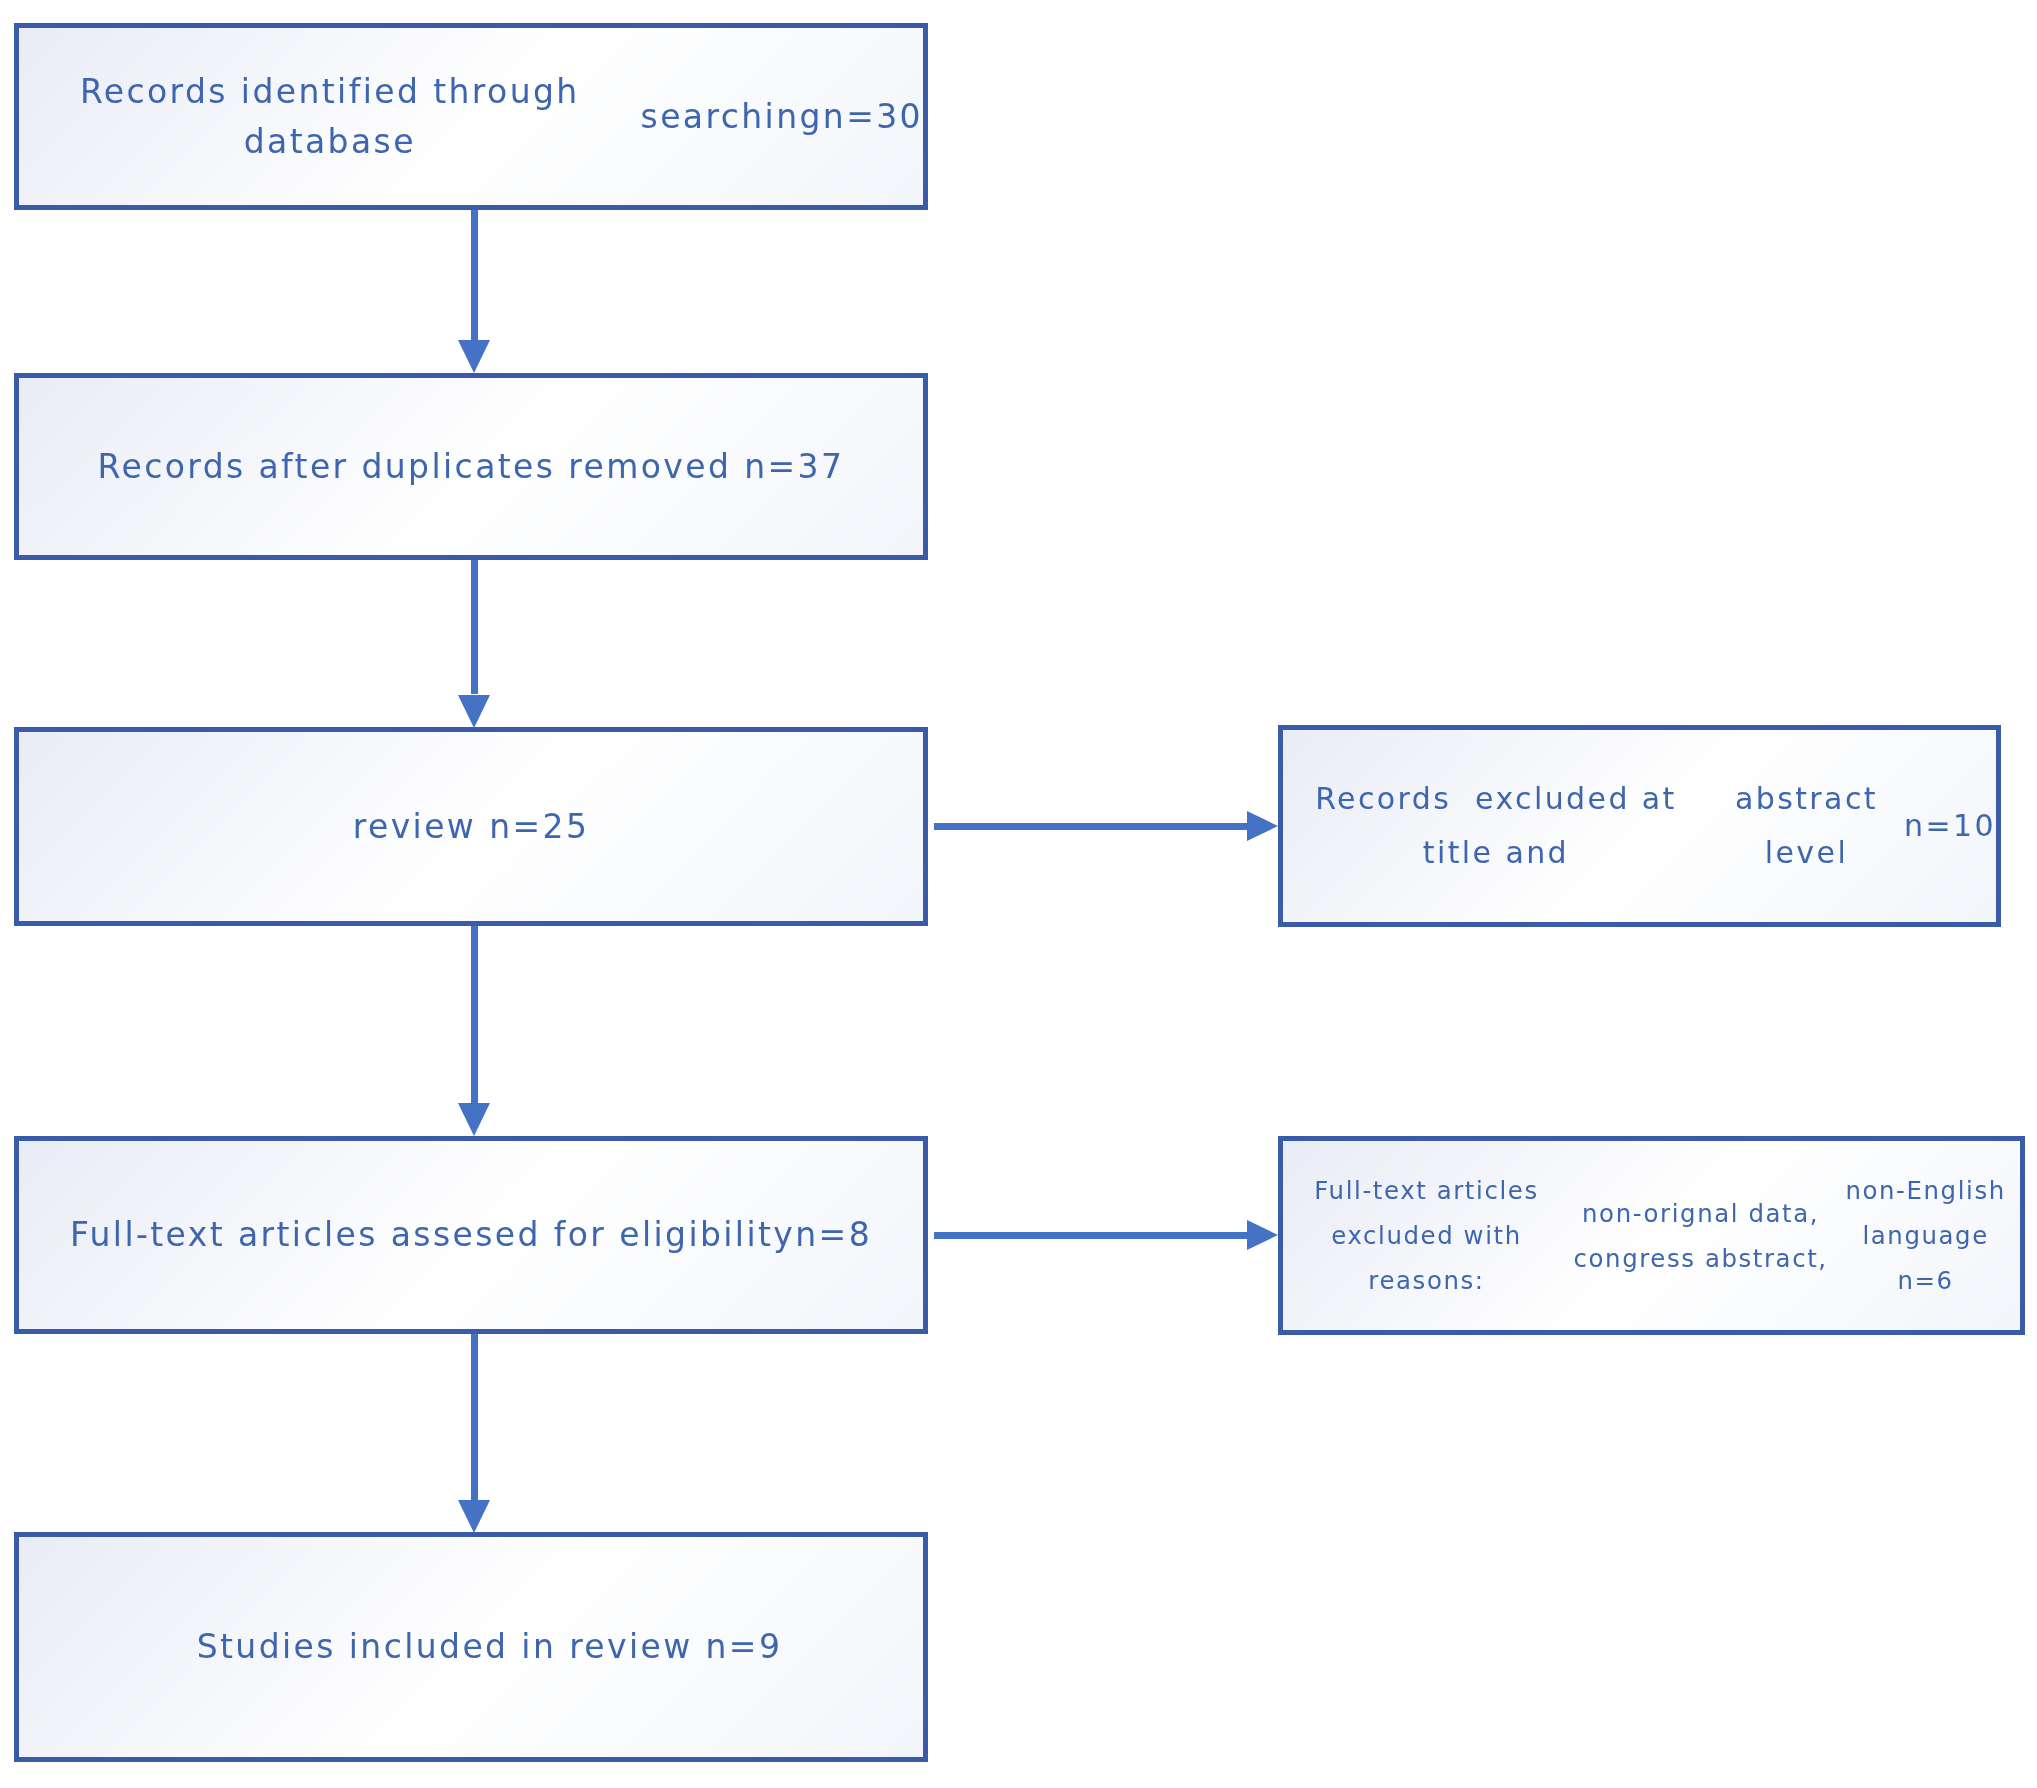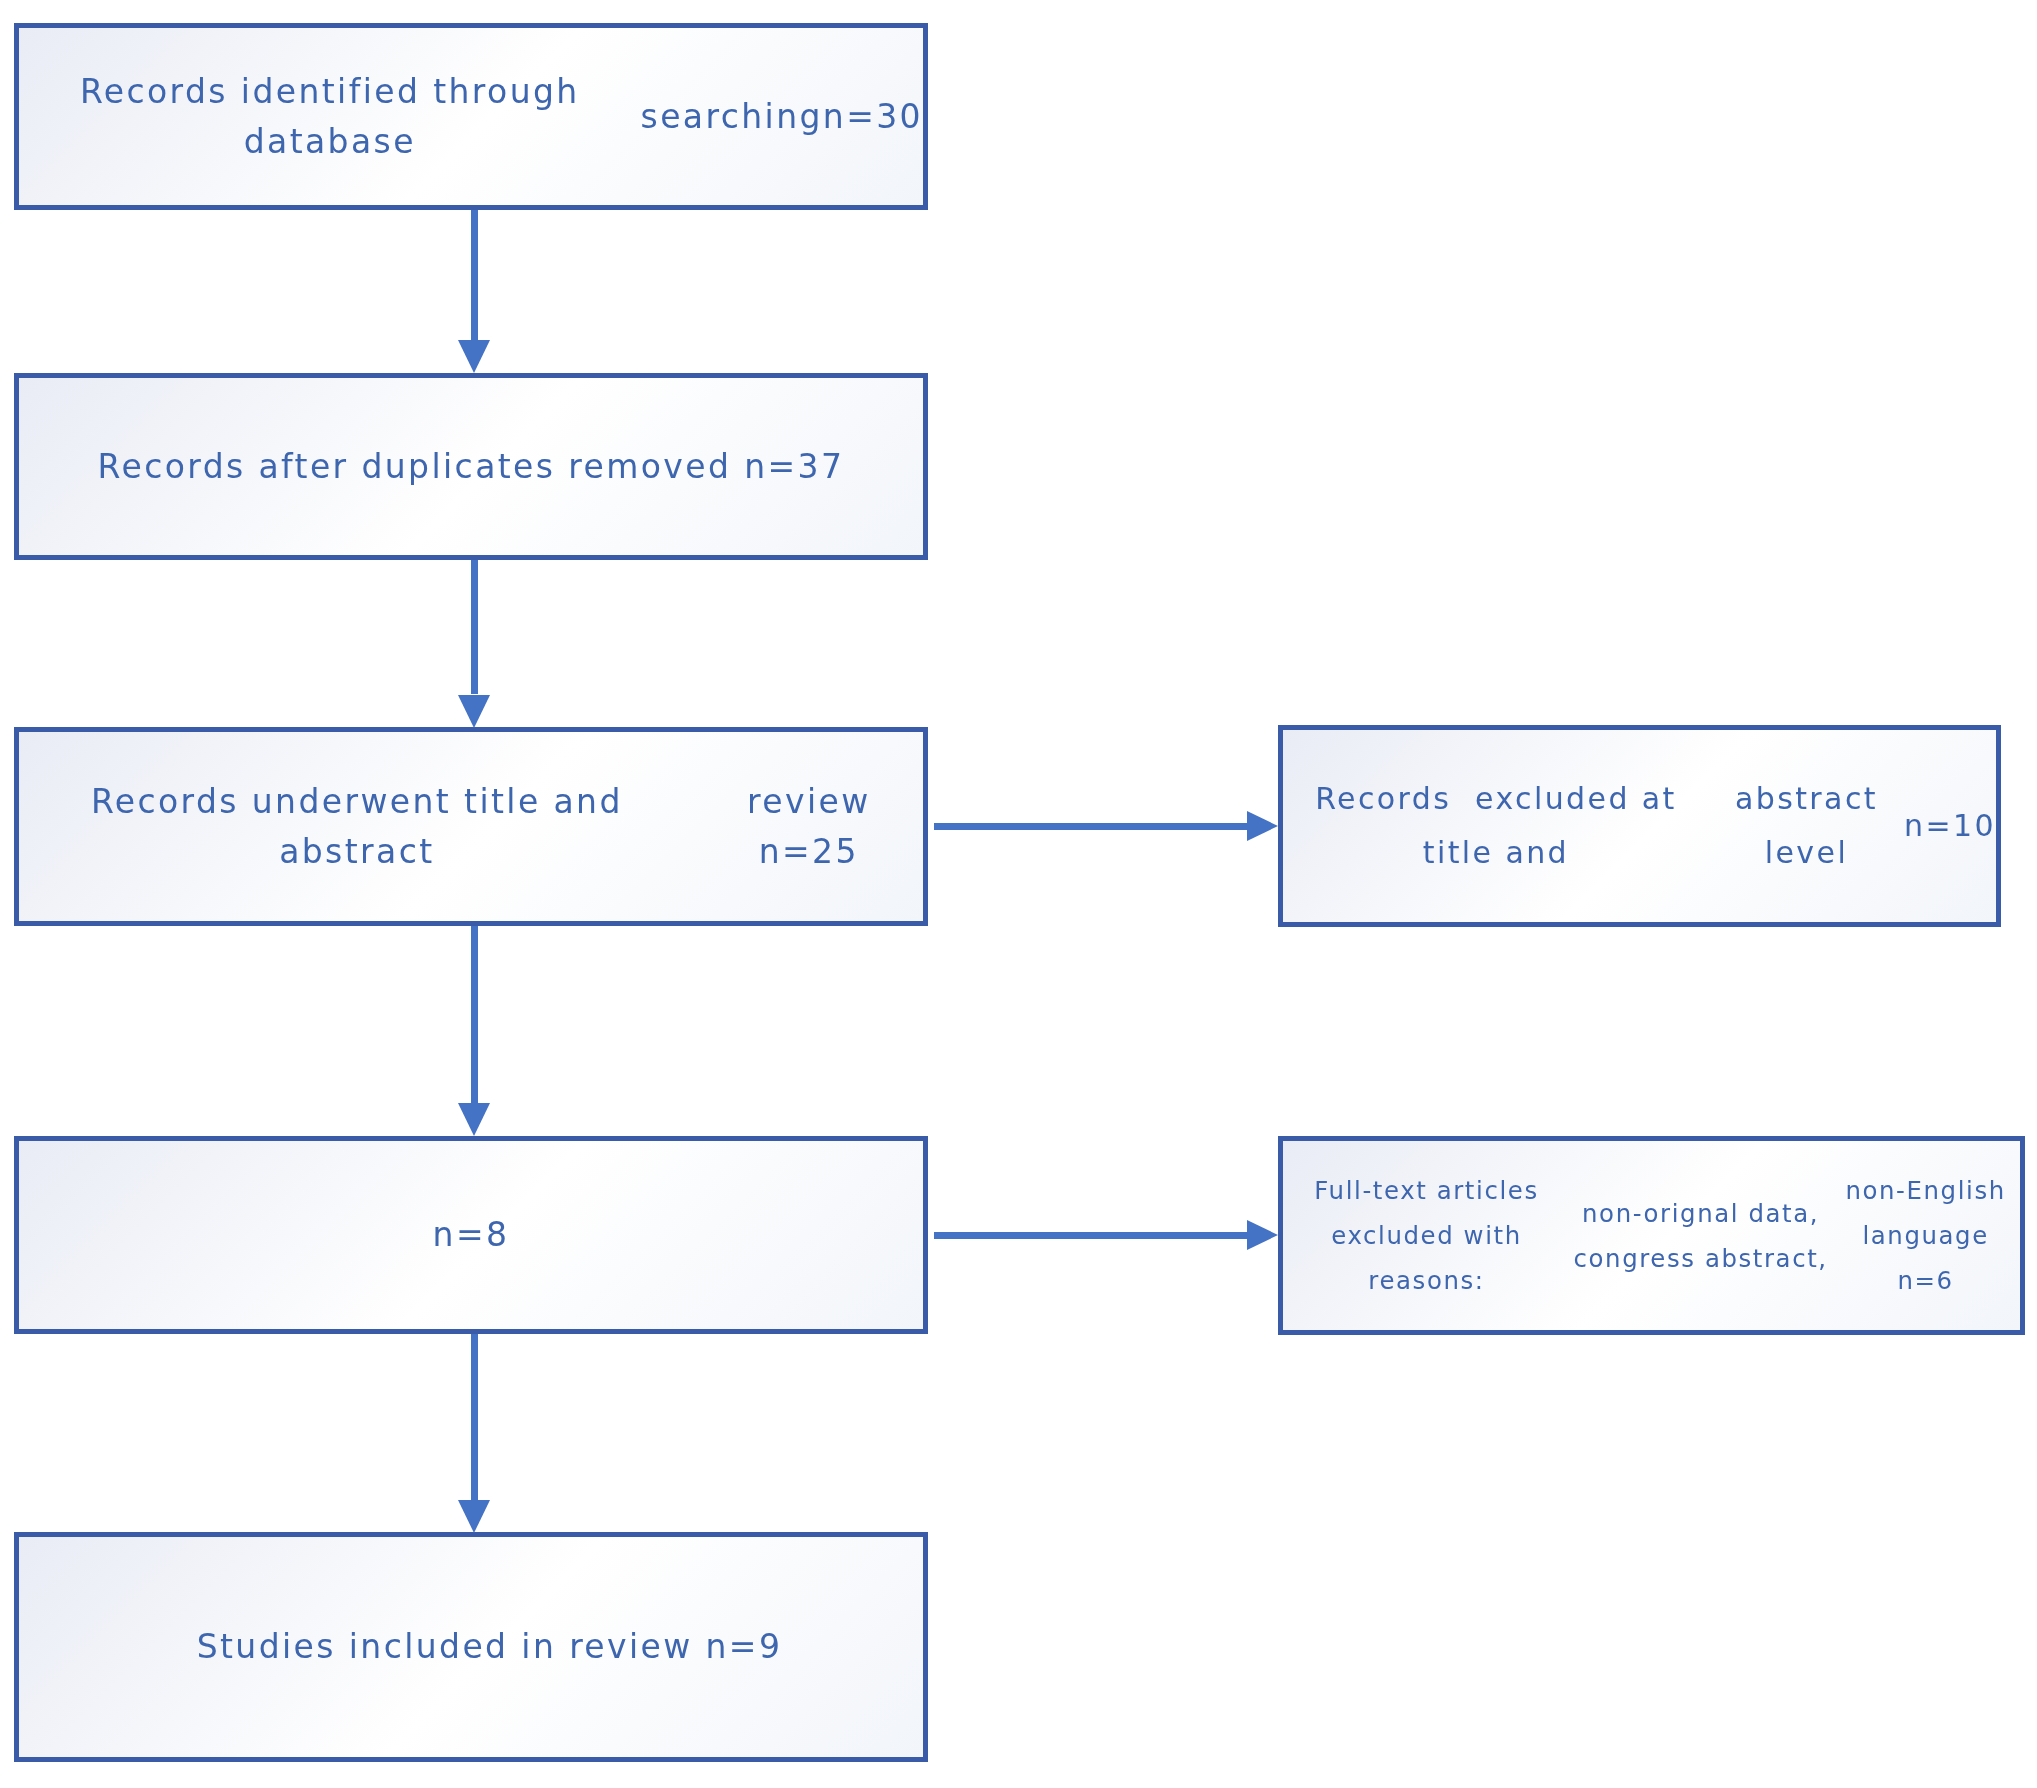--- a/index.html
+++ b/index.html
@@ -61,25 +61,25 @@
     <div class="line">Records identified through database</div>
     <div class="line">searching</div>
     <div class="line">n=30</div>
   </div>
 
   <div class="box big" style="left:14px; top:373px; width:914px; height:187px;">
     <div class="line">Records after duplicates removed n=37</div>
   </div>
 
   <div class="box big" style="left:14px; top:727px; width:914px; height:199px;">
-    <div class="line">Records underwent title and abstract</div>
     <div class="line">review n=25</div>
   </div>
 
   <div class="box big" style="left:14px; top:1136px; width:914px; height:198px;">
+    <div class="line">Full-text articles assesed for eligibility</div>
     <div class="line">n=8</div>
   </div>
 
   <div class="box big" style="left:14px; top:1532px; width:914px; height:230px;padding-left:37px;">
     <div class="line">Studies included in review n=9</div>
   </div>
 
   <div class="box side1" style="left:1278px; top:725px; width:723px; height:202px;">
     <div class="line">Records  excluded at title and</div>
     <div class="line">abstract level</div>

